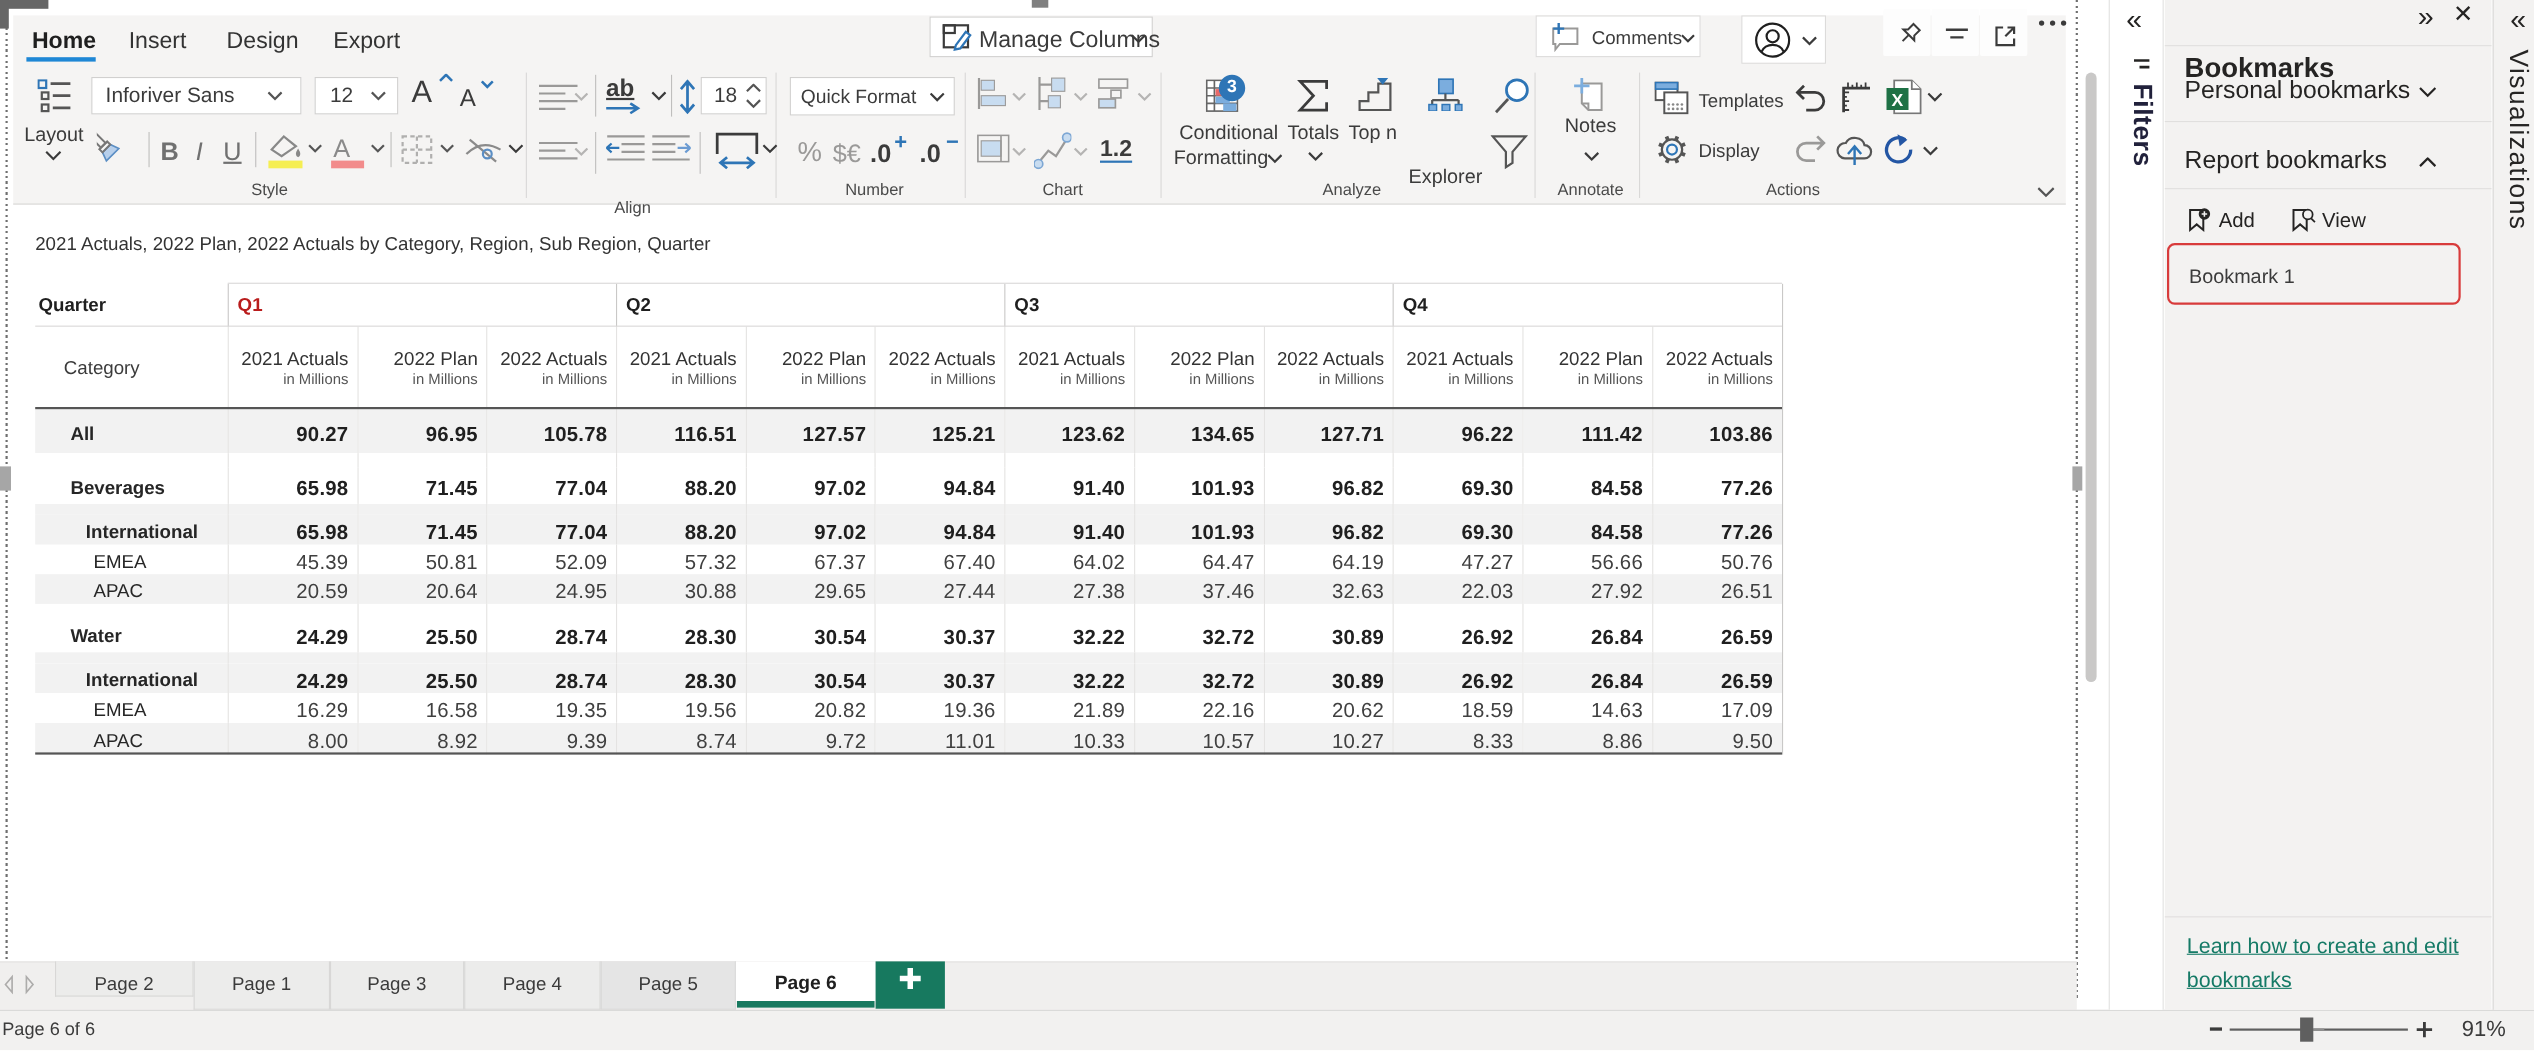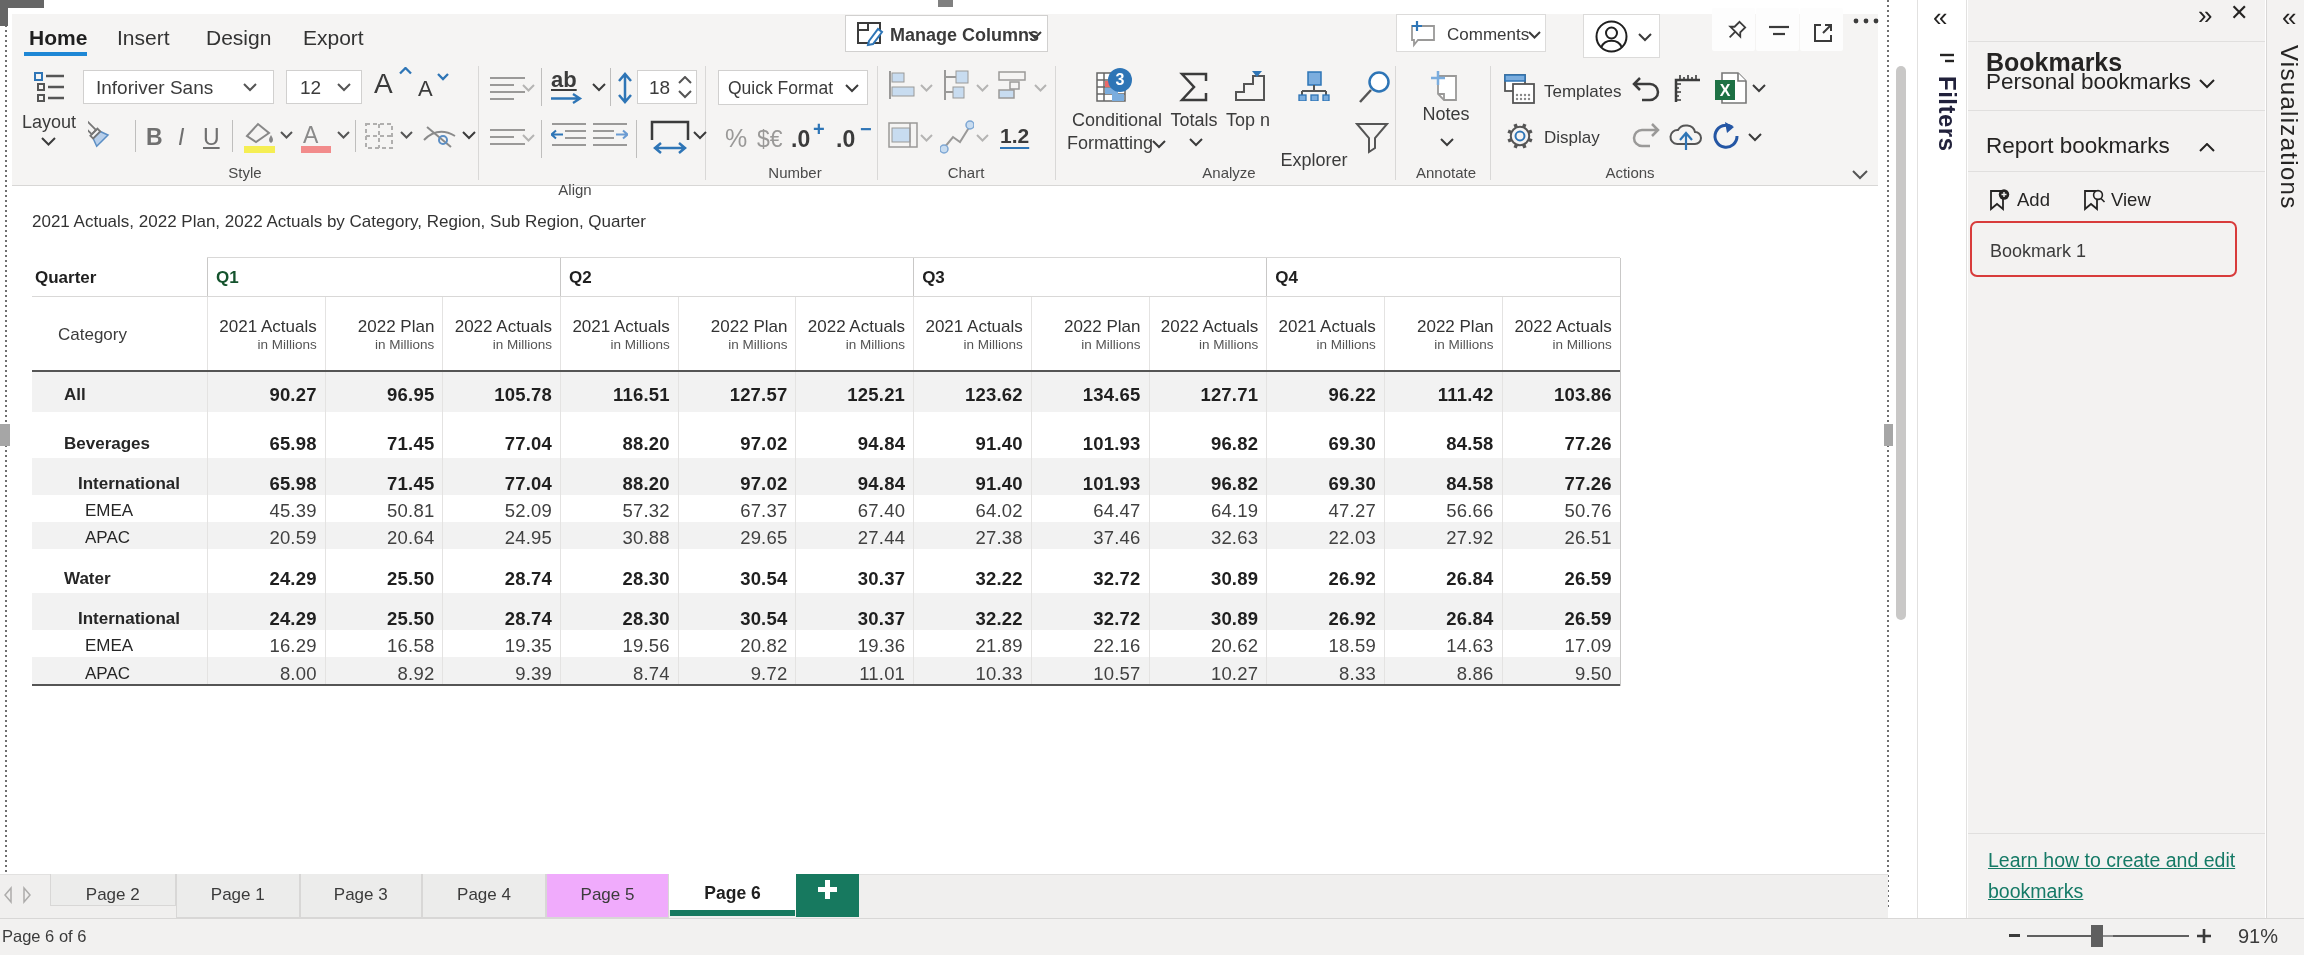--- a/index.html
+++ b/index.html
@@ -356,21 +356,21 @@
     </svg>
 <svg class="abs" style="left:1748px;top:133px" width="14" height="10">
       <path d="M1 1 L7.0 7.0 L13 1" fill="none" stroke="#3b3b3b" stroke-width="2"></path>
     </svg>
 <div class="wbox" style="left:845px;top:15px;width:203px;height:37px"></div>
 <svg class="abs" style="left:856px;top:21px" width="28" height="26">
 <rect x="2" y="2" width="22" height="20" fill="none" stroke="#3b3b3b" stroke-width="2"></rect>
 <rect x="2" y="2" width="10" height="7" fill="none" stroke="#3b3b3b" stroke-width="2"></rect>
 <path d="M13 20 L22 8 L26 11 L17 23 L12 24 Z" fill="#fff" stroke="#2e75b6" stroke-width="2"></path>
     </svg>
-<div class="abs" style="left:890px;top:25px;font-size:18px;color:#3b3b3b;font-weight:bold;">Manage Columns</div>
+<div class="abs" style="left:890px;top:25px;font-size:21px;color:#3b3b3b;font-weight:normal;">Manage Columns</div>
 <svg class="abs" style="left:1028px;top:31px" width="14" height="10">
       <path d="M1 1 L7.0 7.0 L13 1" fill="none" stroke="#3b3b3b" stroke-width="2"></path>
     </svg>
 <div class="wbox" style="left:1396px;top:14px;width:150px;height:38px;border-color:#dcdbda"></div>
 <svg class="abs" style="left:1406px;top:20px" width="30" height="28">
 <path d="M6 6 L28 6 L28 20 L12 20 L8 25 L8 20 L6 20 Z" fill="none" stroke="#9a9998" stroke-width="1.8"></path>
 <path d="M11 1 L11 11 M6 6 L16 6" stroke="#2e75b6" stroke-width="2.2"></path>
     </svg>
 <div class="abs" style="left:1447px;top:25px;font-size:17px;color:#3b3b3b;font-weight:normal;">Comments</div>
 <svg class="abs" style="left:1528px;top:31px" width="13" height="9">
@@ -421,21 +421,21 @@
         <col style="width:117.7px">
         <col style="width:117.7px">
         <col style="width:117.7px">
         <col style="width:117.7px">
         <col style="width:117.7px">
         <col style="width:117.7px">
       </colgroup>
       <tbody>
         <tr style="height:39px">
           <td class="rh" style="padding-left:3px;font-weight:bold;color:#1f1f1f">Quarter</td>
-          <td colspan="3" style="border-left:1px solid #c9c8c7;font-weight:bold;color:#14532d;padding-left:8px">Q1</td>
+          <td colspan="3" style="border-left:1px solid #c9c8c7;font-weight:bold;color:#b91c1c;padding-left:8px">Q1</td>
           <td colspan="3" style="border-left:1px solid #c9c8c7;font-weight:bold;color:#1f1f1f;padding-left:8px">Q2</td>
           <td colspan="3" style="border-left:1px solid #c9c8c7;font-weight:bold;color:#1f1f1f;padding-left:8px">Q3</td>
           <td colspan="3" style="border-left:1px solid #c9c8c7;font-weight:bold;color:#1f1f1f;padding-left:8px">Q4</td>
         </tr>
         <tr class="crow" style="height:75px">
           <td class="rh" style="padding-left:26px;color:#3b3b3b">Category</td>
           <td class="bl" style="text-align:right">
             <div style="font-size:17px;color:#333">2021 Actuals</div>
             <div style="font-size:13.5px;color:#555">in Millions</div>
           </td>
@@ -688,21 +688,21 @@
 <div class="abs" style="left:1620px;top:258px;width:1px;height:428px;background:#c9c8c7"></div>
 <div class="abs" style="left:0;top:874px;width:1888px;height:44px;background:#f0efee;border-top:1px solid #e2e1e0"></div>
 <svg class="abs" style="left:2px;top:886px" width="34" height="18">
 <path d="M9 2 L3 9 L9 16 Z" fill="none" stroke="#adacab" stroke-width="1.5"></path>
 <path d="M22 2 L28 9 L22 16 Z" fill="none" stroke="#adacab" stroke-width="1.5"></path>
     </svg>
 <div class="abs" style="left:49.5px;top:874px;width:126.5px;height:32px;background:#ececeb;border:1px solid #d8d7d6;border-top:none;font-size:17px;color:#3b3b3b;text-align:center;line-height:42px">Page 2</div>
 <div class="abs" style="left:176px;top:874px;width:123.5px;height:44px;background:#ececeb;border:1px solid #d8d7d6;border-top:none;font-size:17px;color:#3b3b3b;text-align:center;line-height:42px">Page 1</div>
 <div class="abs" style="left:299.5px;top:874px;width:122.5px;height:44px;background:#ececeb;border:1px solid #d8d7d6;border-top:none;font-size:17px;color:#3b3b3b;text-align:center;line-height:42px">Page 3</div>
 <div class="abs" style="left:422px;top:874px;width:124px;height:44px;background:#ececeb;border:1px solid #d8d7d6;border-top:none;font-size:17px;color:#3b3b3b;text-align:center;line-height:42px">Page 4</div>
-<div class="abs" style="left:546px;top:874px;width:123px;height:44px;background:#f0abfc;border:1px solid #d8d7d6;border-top:none;font-size:17px;color:#3b3b3b;text-align:center;line-height:42px">Page 5</div>
+<div class="abs" style="left:546px;top:874px;width:123px;height:44px;background:#e5e5e5;border:1px solid #d8d7d6;border-top:none;font-size:17px;color:#3b3b3b;text-align:center;line-height:42px">Page 5</div>
 <div class="abs" style="left:669px;top:874px;width:127px;height:36px;background:#fff;font-size:17.5px;font-weight:bold;color:#1f1f1f;text-align:center;line-height:38px">Page 6</div>
 <div class="abs" style="left:670px;top:910px;width:125px;height:6px;background:#17795f"></div>
 <div class="abs" style="left:796px;top:874px;width:63px;height:43px;background:#17795f"></div>
 <svg class="abs" style="left:816px;top:878px" width="23" height="23">
 <path d="M11.5 2 L11.5 21 M2 11.5 L21 11.5" stroke="#fff" stroke-width="5"></path>
     </svg>
 <div class="abs" style="left:0;top:918px;width:2304px;height:37px;background:#f2f1f0;border-top:1px solid #d8d7d6"></div>
 <div class="abs" style="left:2px;top:927px;font-size:16.5px;color:#3b3b3b;font-weight:normal;">Page 6 of 6</div>
 <div class="abs" style="left:2009px;top:934px;width:11px;height:3px;background:#3b3b3b"></div>
 <div class="abs" style="left:2027px;top:935px;width:162px;height:2px;background:#5f5f5f"></div>

